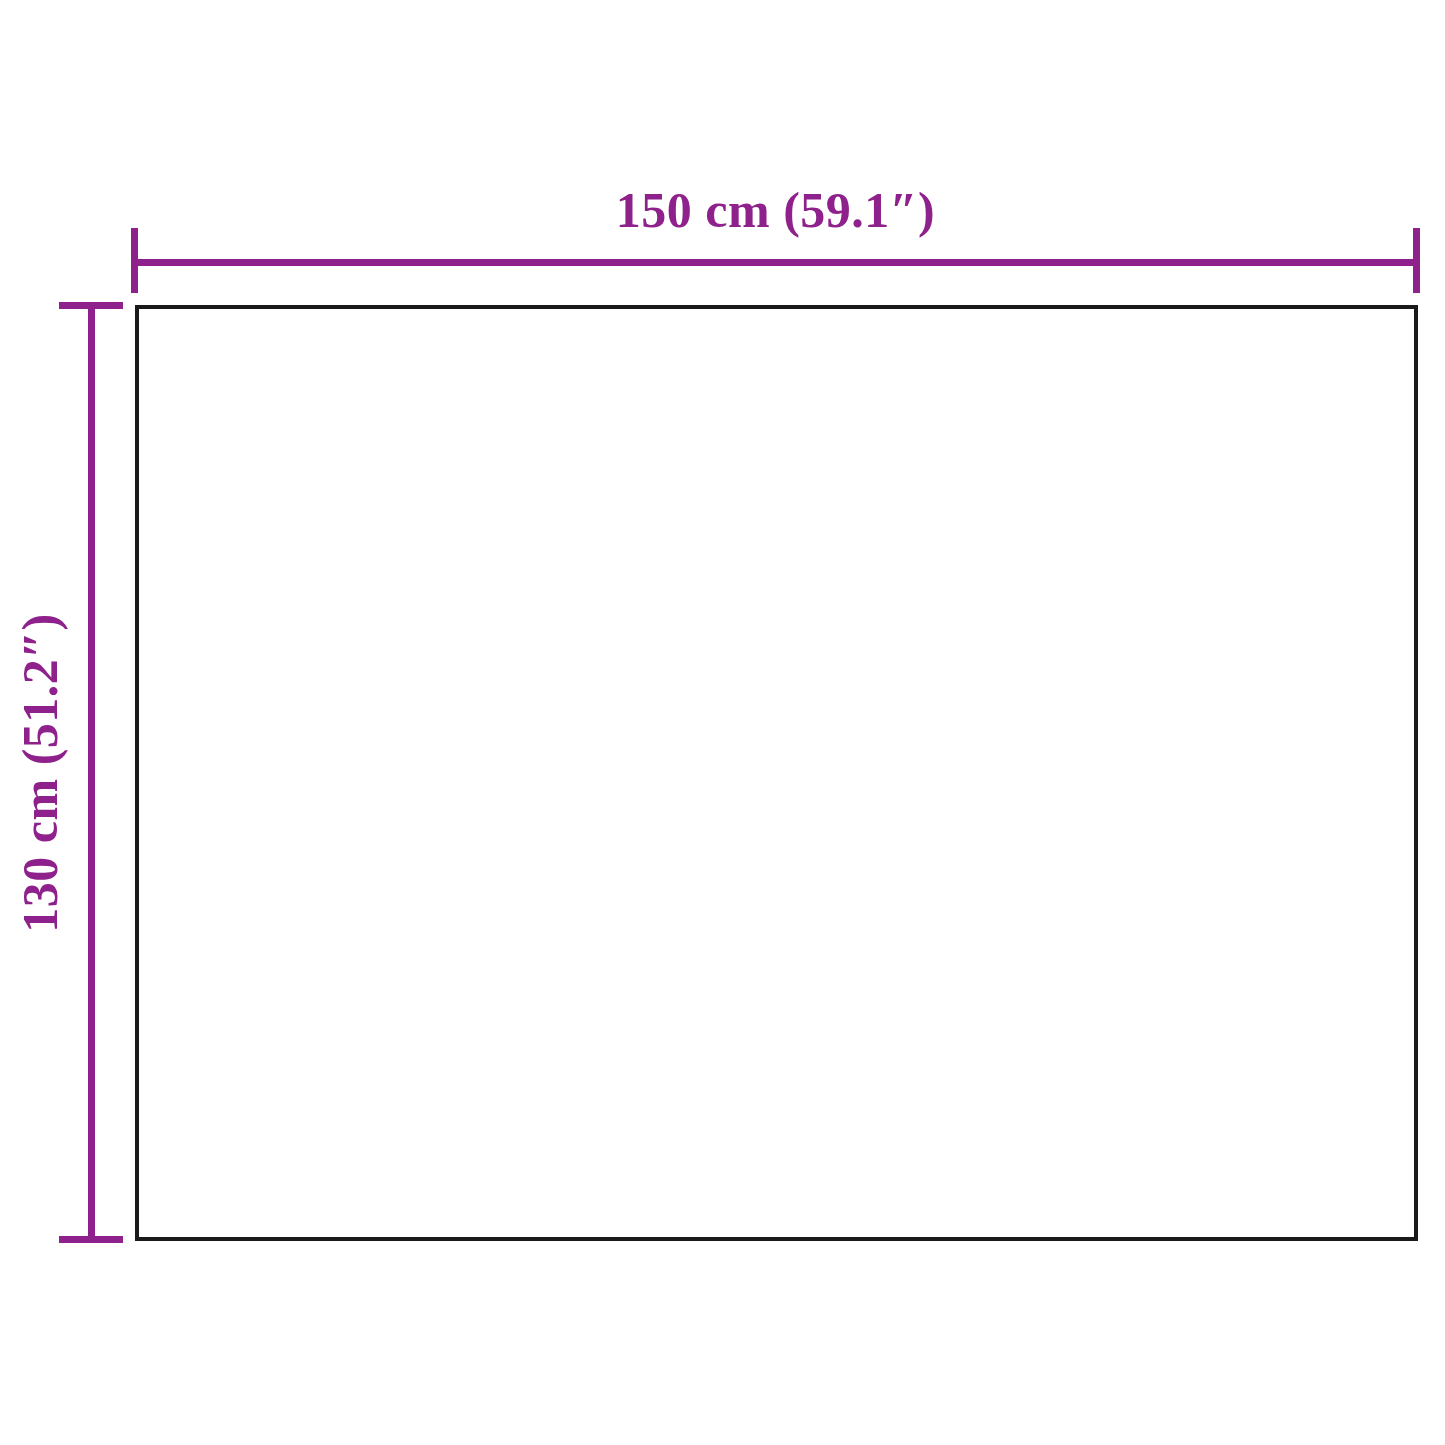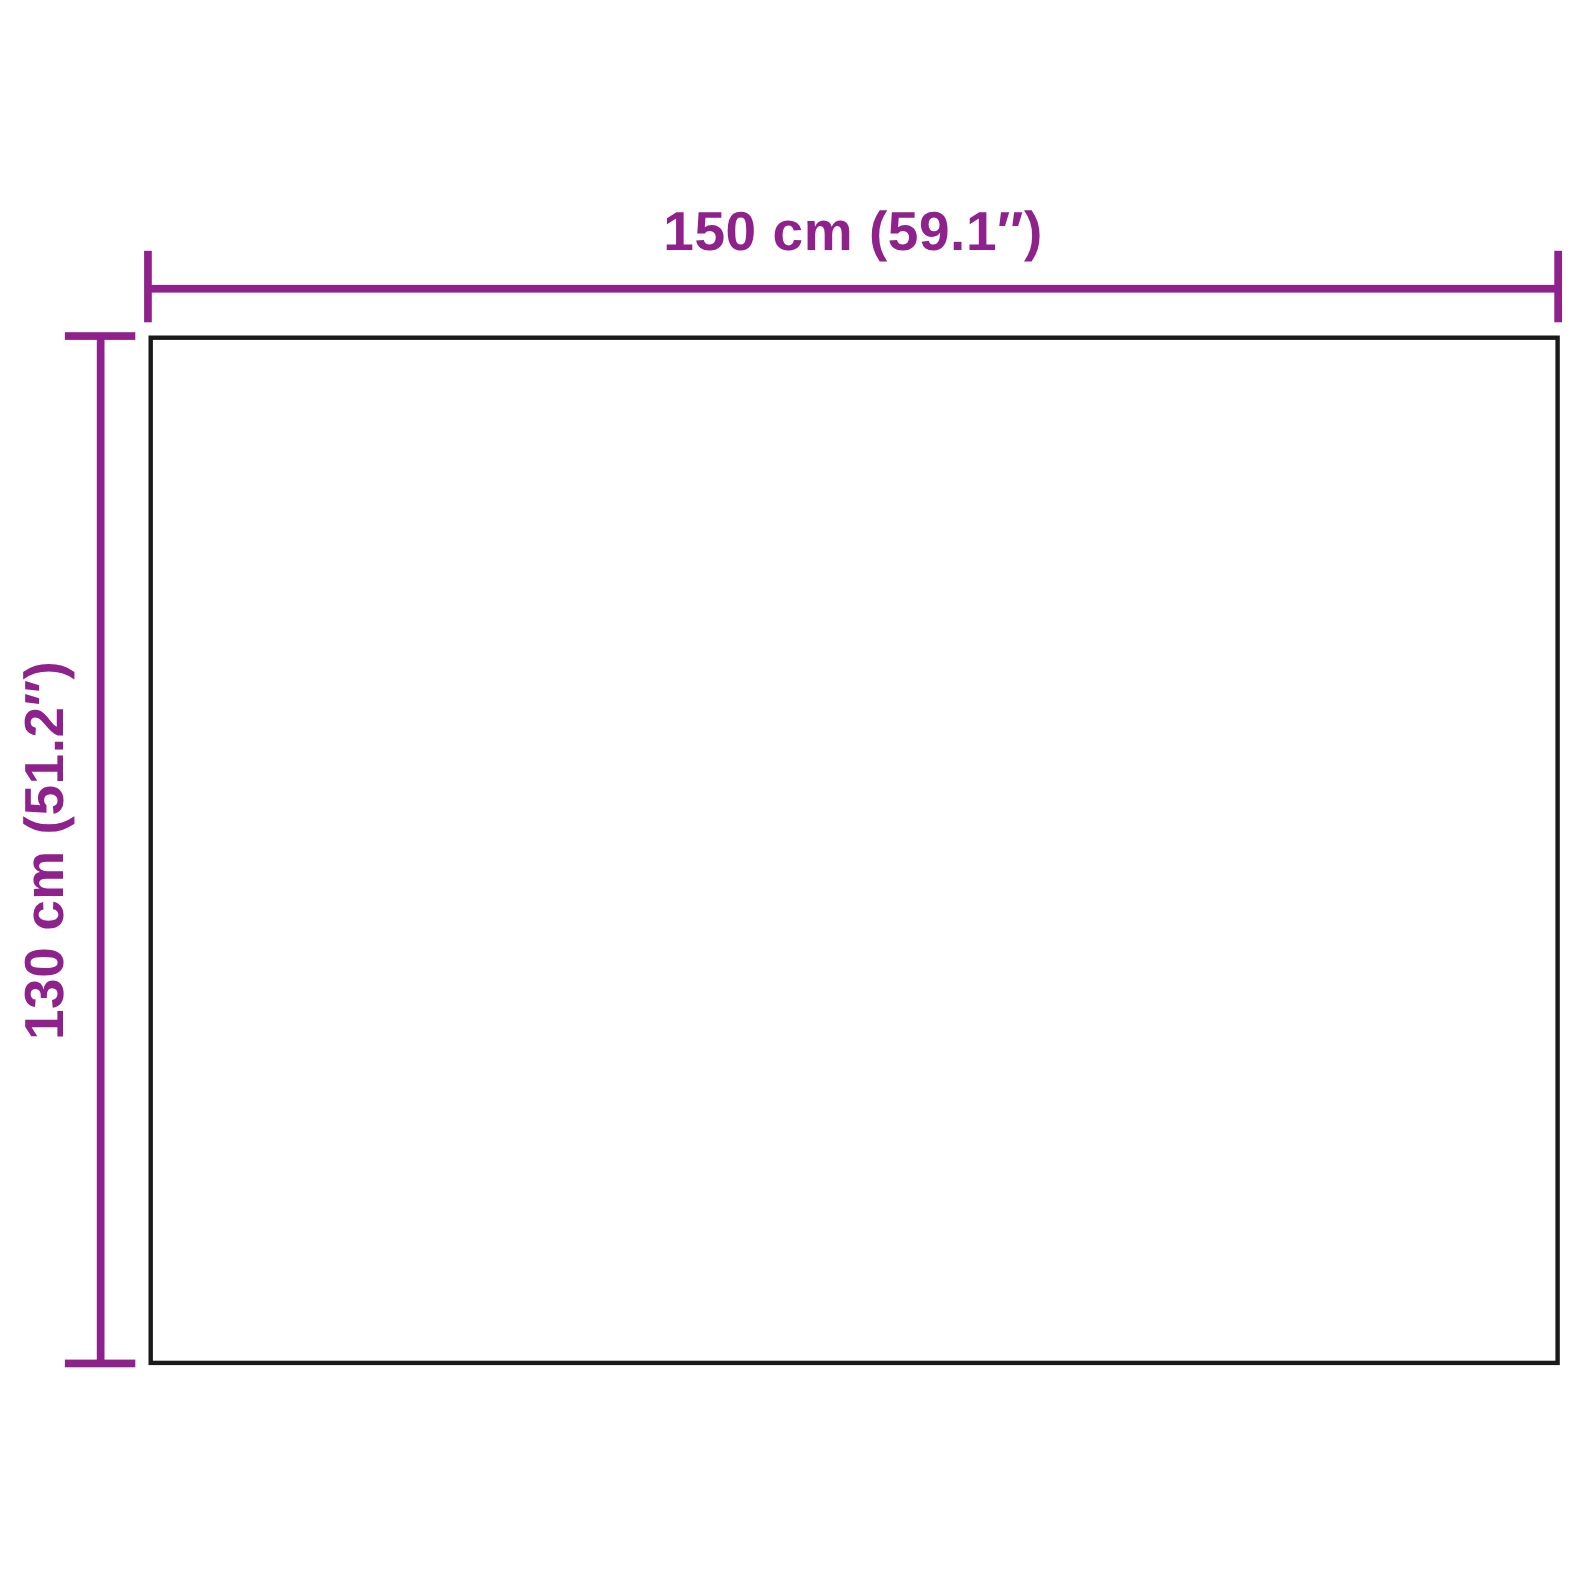--- a/index.html
+++ b/index.html
@@ -10,21 +10,21 @@
   * { margin: 0; padding: 0; box-sizing: border-box; }
   html, body {
     background: var(--bg);
   }
   .canvas {
     position: relative;
     width: 1445px;
     height: 1445px;
     background: var(--bg);
     overflow: hidden;
-    font-family: Liberation Sans, sans-serif;
+    font-family: Liberation Serif, serif;
   }
   
   .rect-outline {
     position: absolute;
     left: 135px;
     top: 305px;
     width: 1283px;
     height: 936px;
     border: 4px solid var(--outline);
     background: transparent;

